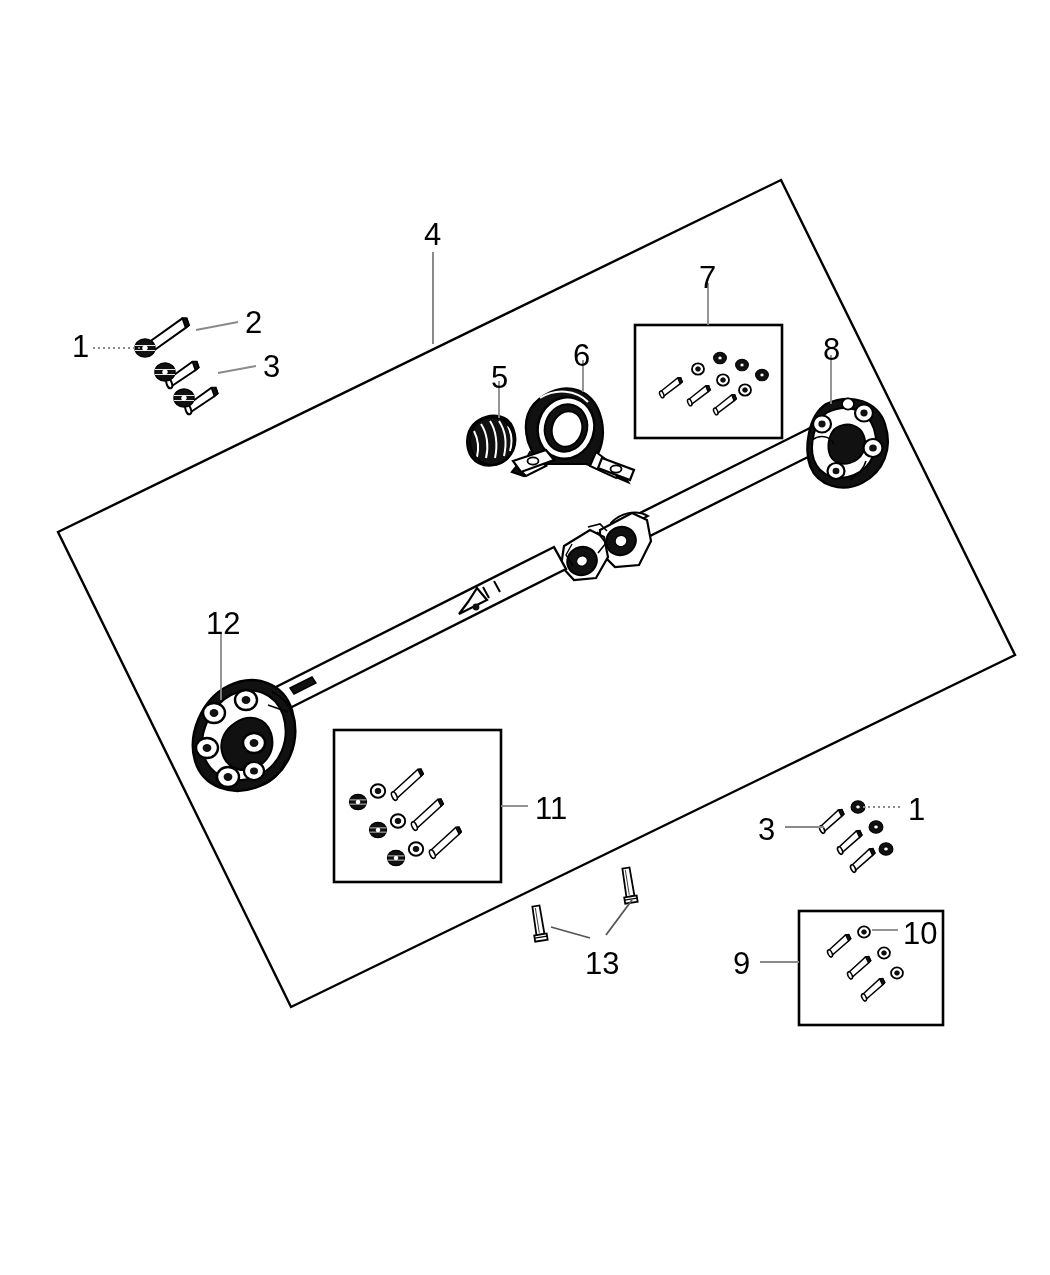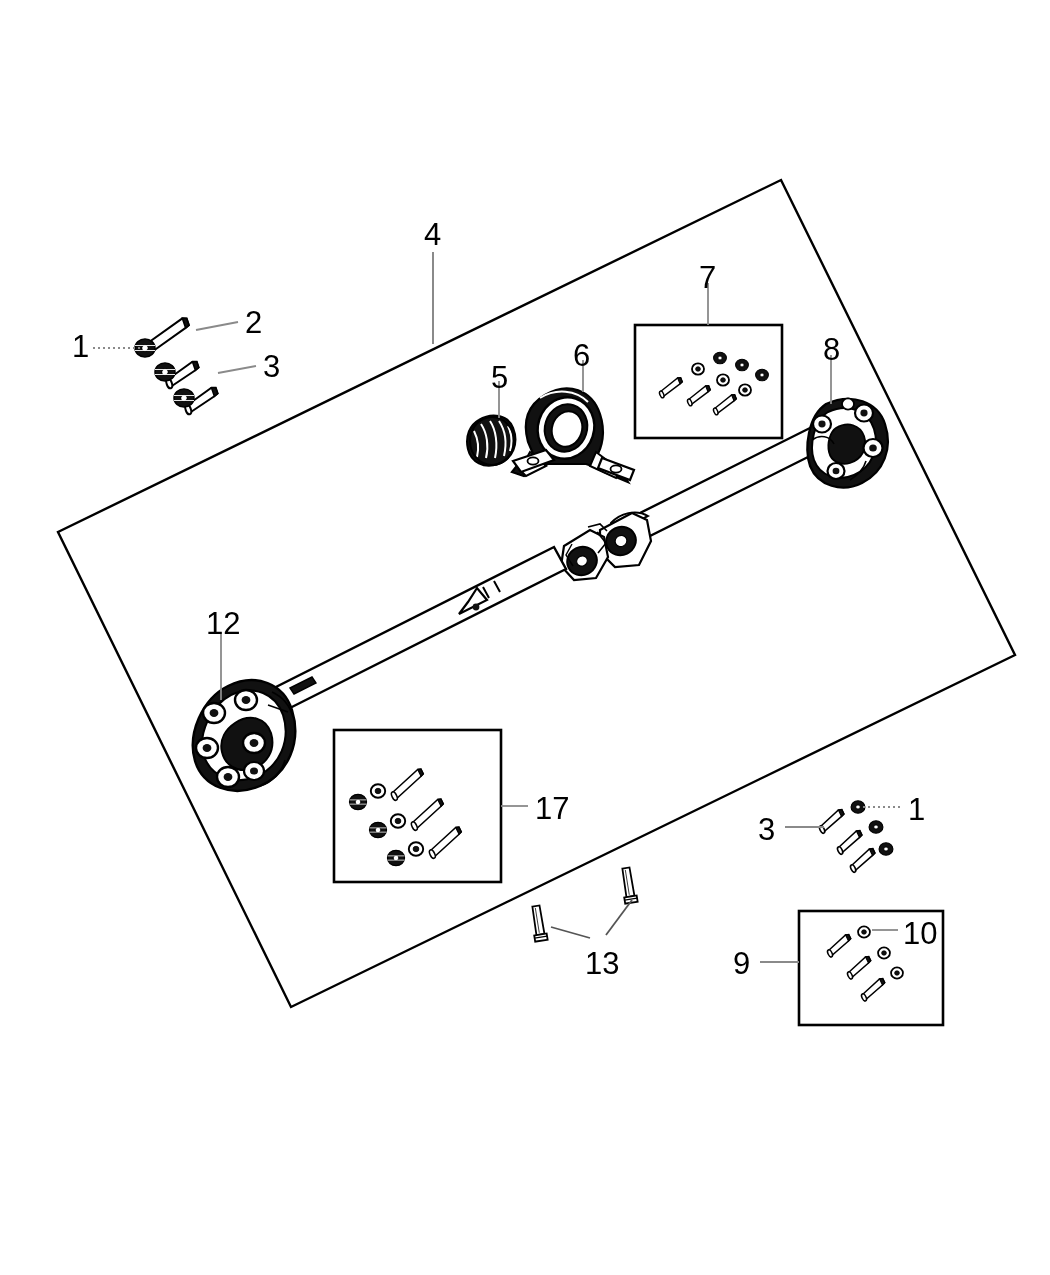--- a/index.html
+++ b/index.html
@@ -360,19 +360,19 @@
 <div class="callout" style="left:72px;  top:331px;">1</div>
 <div class="callout" style="left:245px; top:307px;">2</div>
 <div class="callout" style="left:263px; top:351px;">3</div>
 <div class="callout" style="left:424px; top:219px;">4</div>
 <div class="callout" style="left:491px; top:362px;">5</div>
 <div class="callout" style="left:573px; top:340px;">6</div>
 <div class="callout" style="left:699px; top:262px;">7</div>
 <div class="callout" style="left:823px; top:334px;">8</div>
 <div class="callout" style="left:733px; top:948px;">9</div>
 <div class="callout" style="left:903px; top:918px;text-align:center;">10</div>
-<div class="callout" style="left:535px; top:793px;">17</div>
+<div class="callout" style="left:535px; top:793px;">11</div>
 <div class="callout" style="left:206px; top:608px;">12</div>
 <div class="callout" style="left:585px; top:948px;">13</div>
 <div class="callout" style="left:908px; top:794px;">1</div>
 <div class="callout" style="left:758px; top:814px;">3</div>
 
 </div>
 
 </body></html>

